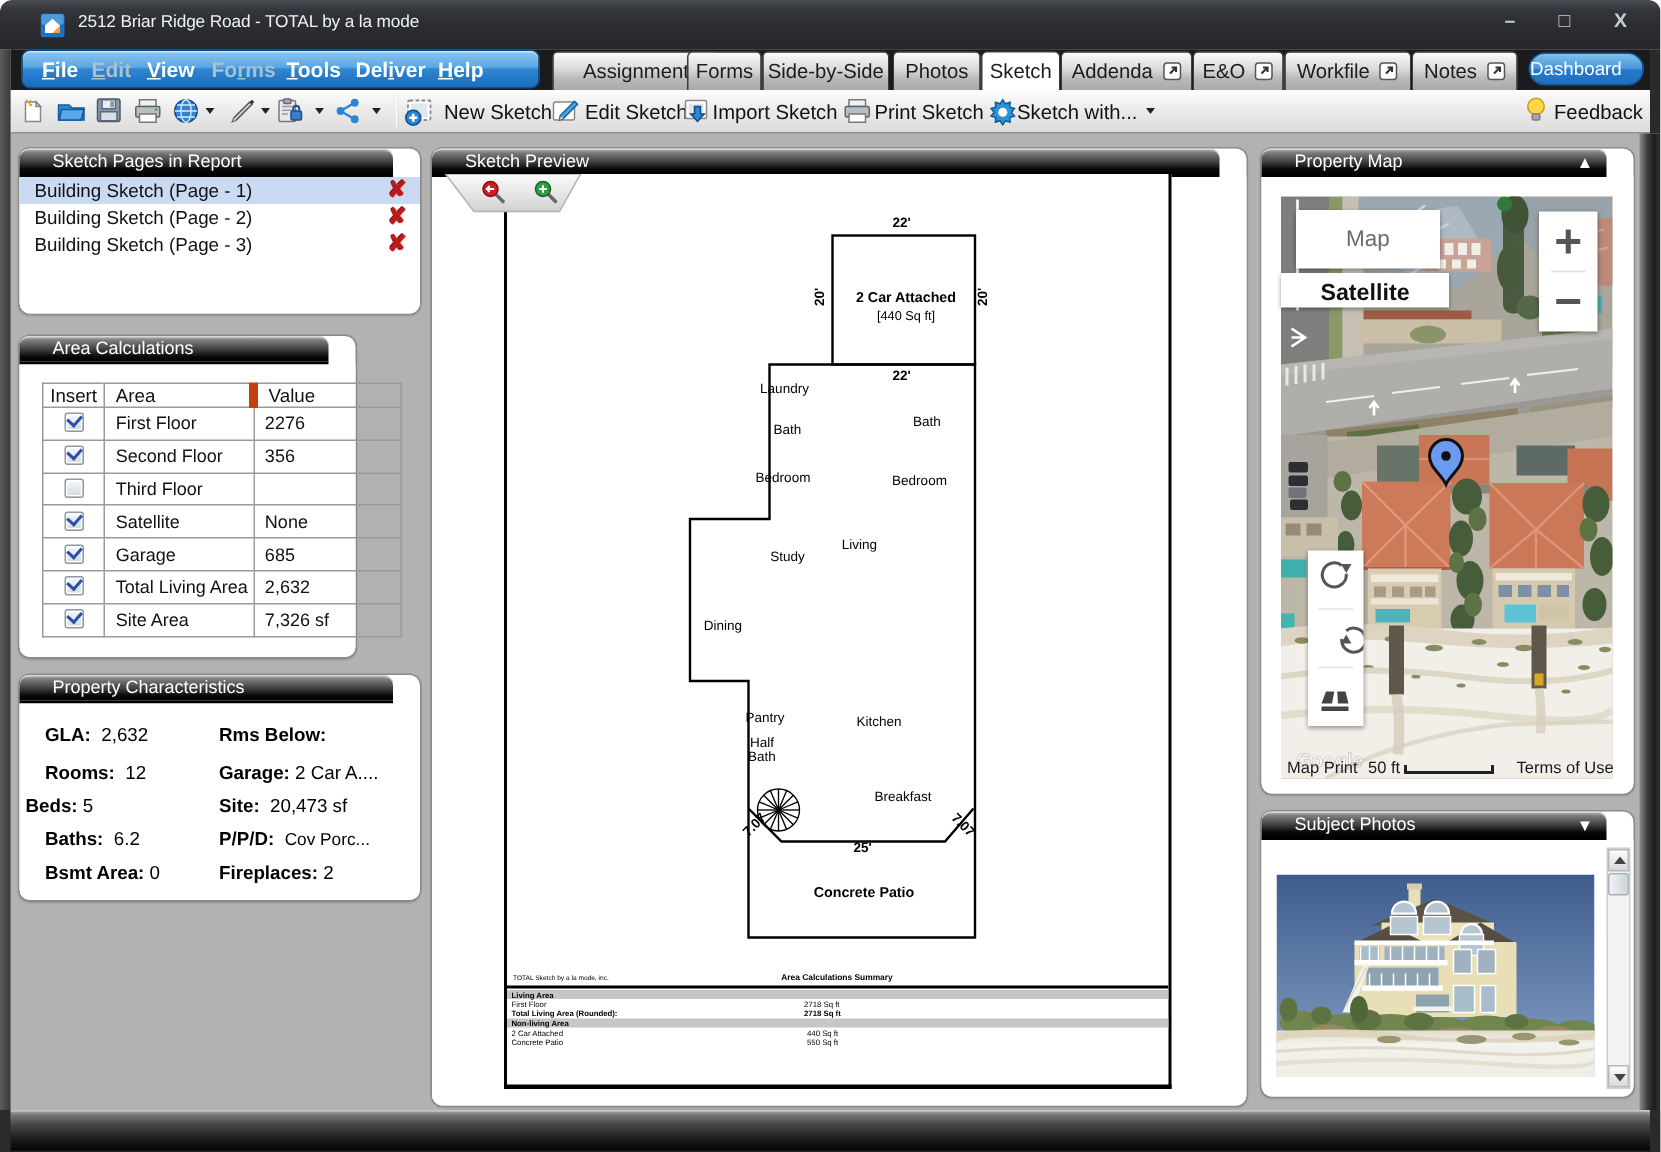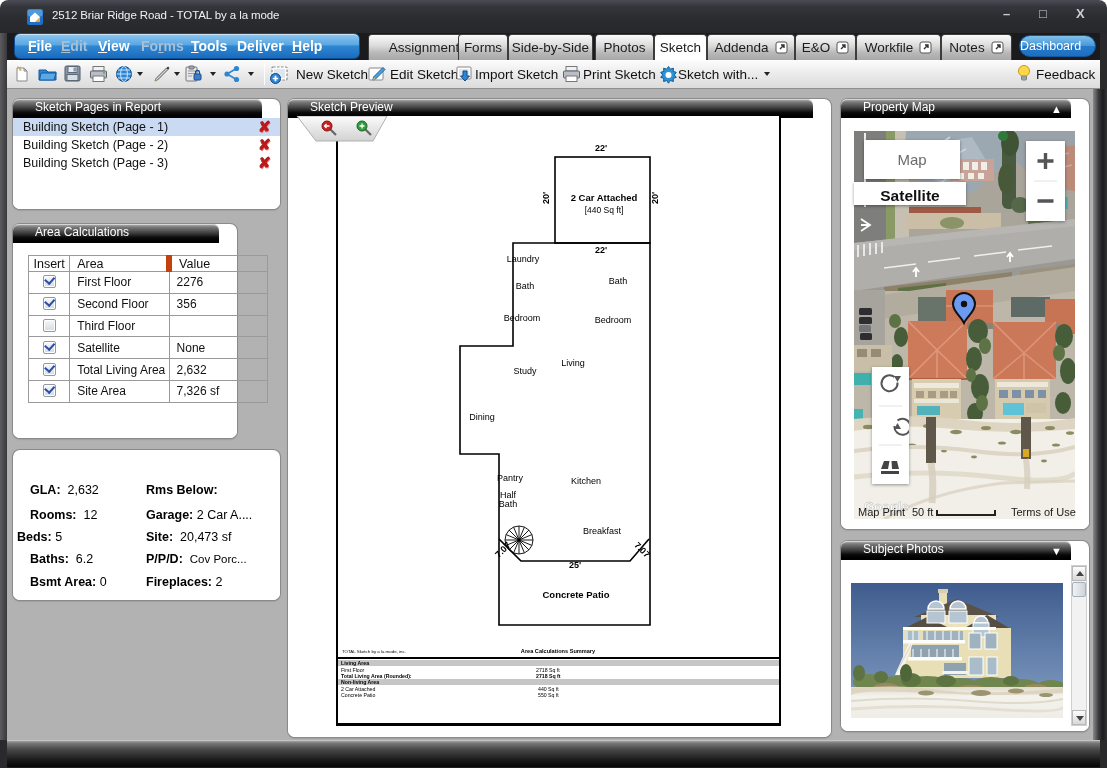--- a/index.html
+++ b/index.html
@@ -240,33 +240,39 @@
               <td class="c2">Third Floor</td>
               <td class="c3"></td>
             </tr>
         <tr>
               <td class="c1"><span class="cb on"></span></td>
               <td class="c2">Satellite</td>
               <td class="c3">None</td>
             </tr>
         <tr>
               <td class="c1"><span class="cb on"></span></td>
+              <td class="c2">Garage</td>
+              <td class="c3">685</td>
+            </tr>
+        <tr>
+              <td class="c1"><span class="cb on"></span></td>
               <td class="c2">Total Living Area</td>
               <td class="c3">2,632</td>
             </tr>
         <tr>
               <td class="c1"><span class="cb on"></span></td>
               <td class="c2">Site Area</td>
               <td class="c3">7,326 sf</td>
             </tr>
       </tbody>
         </table>
     </div>
   </div>
   <div class="panel" id="p-char" style="left:13px;top:450px;width:267px;height:150px;">
+    <div class="phead">Property Characteristics</div>
     <div class="pbody" id="charbody">
       <div class="ch" style="left:17px;top:14px;"><b>GLA:</b>&nbsp; 2,632</div>
       <div class="ch" style="left:133px;top:14px;"><b>Rms Below:</b></div>
       <div class="ch" style="left:17px;top:39px;"><b>Rooms:</b>&nbsp; 12</div>
       <div class="ch" style="left:133px;top:39px;"><b>Garage:</b> 2 Car A....</div>
       <div class="ch" style="left:4px;top:61px;"><b>Beds:</b> 5</div>
       <div class="ch" style="left:133px;top:61px;"><b>Site:</b>&nbsp; 20,473 sf</div>
       <div class="ch" style="left:17px;top:83px;"><b>Baths:</b>&nbsp; 6.2</div>
       <div class="ch" style="left:133px;top:83px;"><b>P/P/D:</b>&nbsp; <span style="font-size:11.5px">Cov Porc...</span></div>
       <div class="ch" style="left:17px;top:106px;"><b>Bsmt Area:</b> 0</div>

